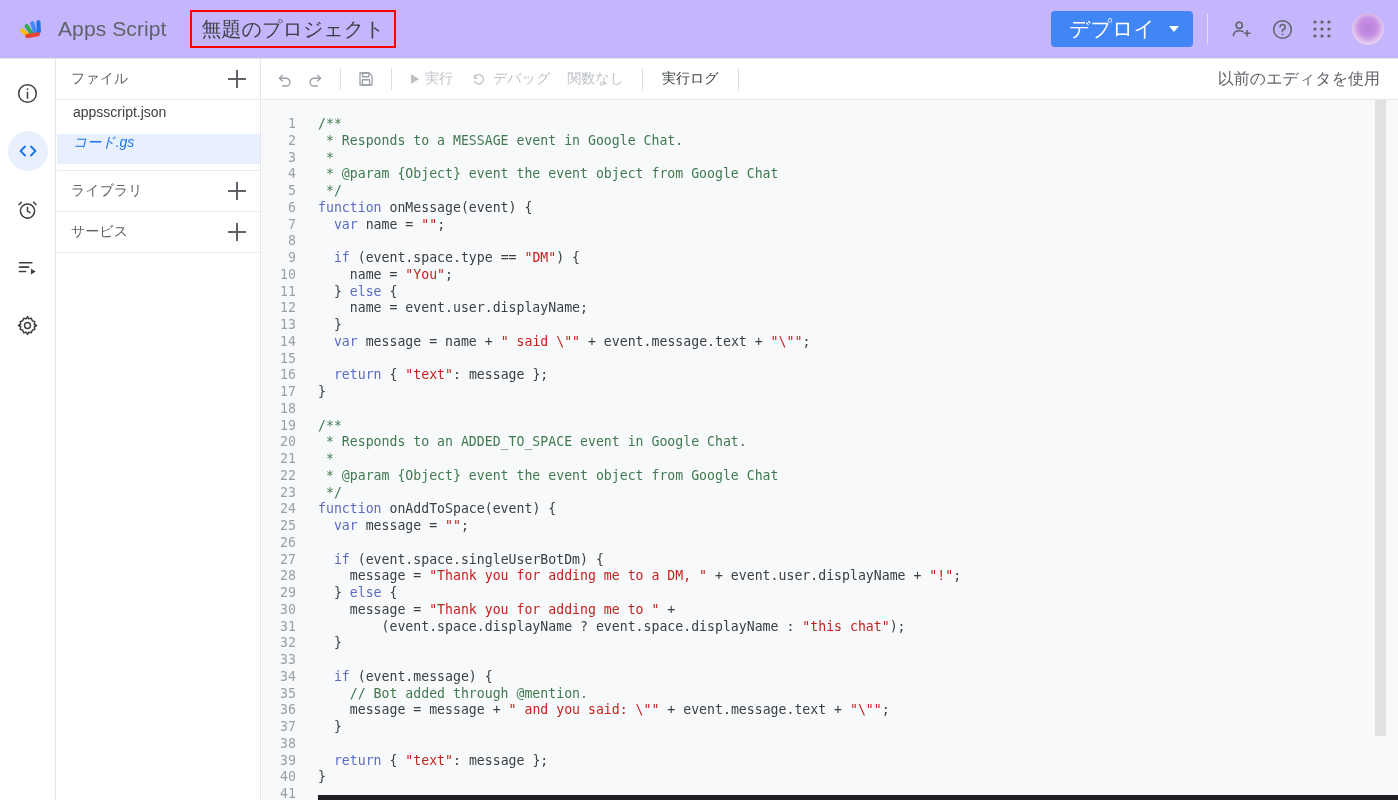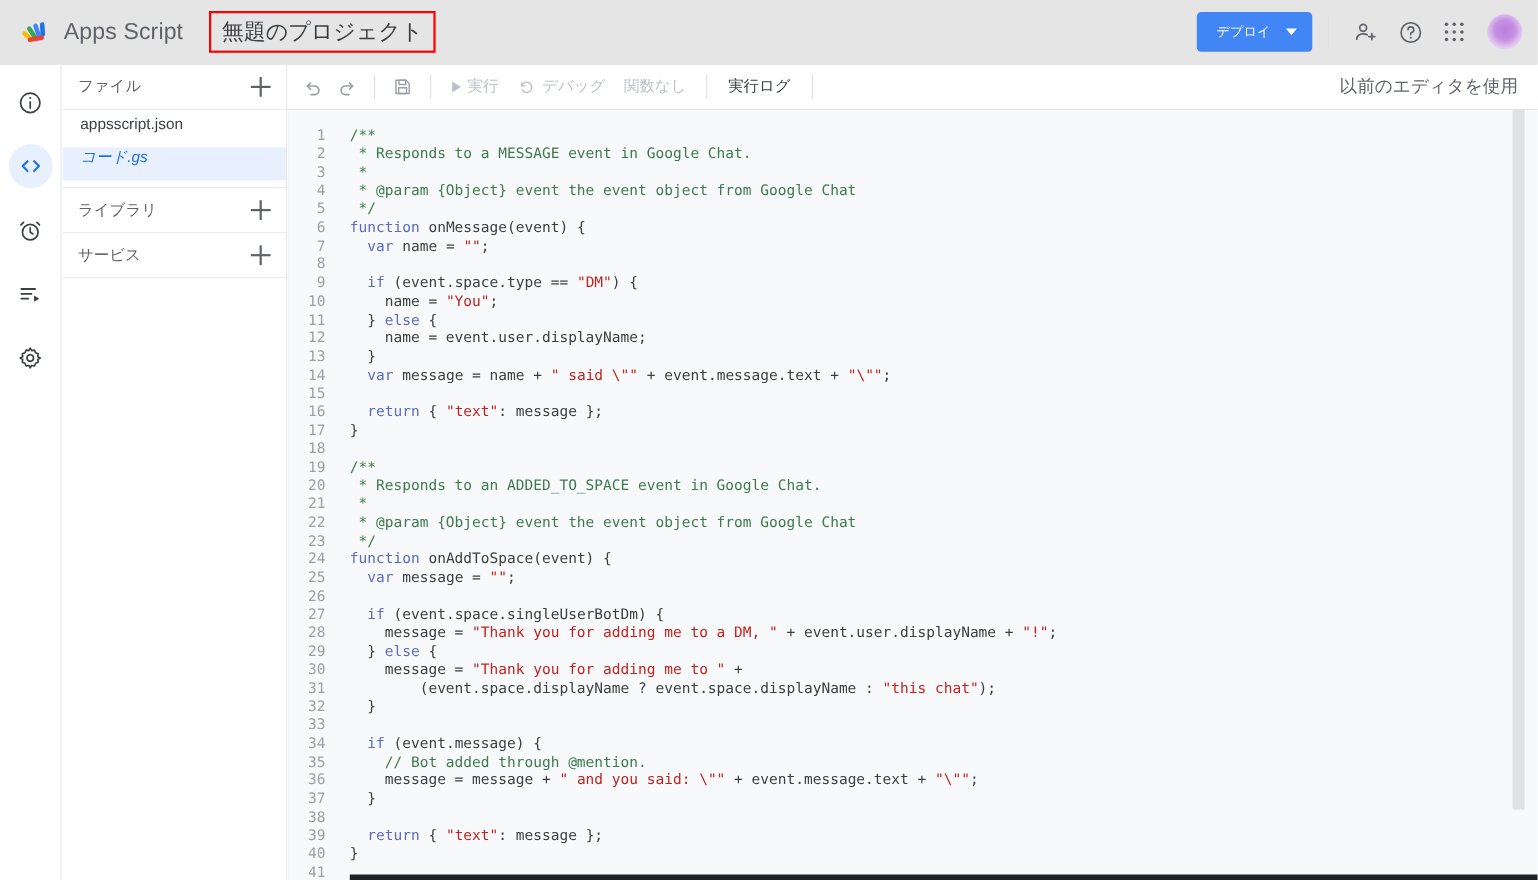--- a/index.html
+++ b/index.html
@@ -7,21 +7,21 @@
     width: 1398px; height: 800px;
     background: #fff;
     font-family: "Liberation Sans", "DejaVu Sans", sans-serif;
     overflow: hidden;
   }
   #app { position: relative; width: 1398px; height: 800px; }
 
   
   .header {
     position: absolute; left: 0; top: 0; width: 1398px; height: 59px;
-    background: #e5e5e5; border-bottom: 1px solid #e4e6e8;
+    background: #c4b5fd; border-bottom: 1px solid #e4e6e8;
     display: flex; align-items: center;
   }
   .logo-wrap { margin-left: 16px; width: 34px; height: 34px;
     display: flex; align-items: center; justify-content: center; }
   .brand {
     margin-left: 8px; font-size: 21px; color: #5f6368;
     letter-spacing: .1px; font-weight: 400; white-space: nowrap;
   }
   .title-box {
     margin-left: 24px; position: relative;
@@ -31,21 +31,21 @@
   .proj-title {
     font-size: 20px; color: #3c4043; white-space: nowrap; line-height: 1;
   }
   .header-right {
     margin-left: auto; display: flex; align-items: center; height: 100%;
     padding-right: 14px;
   }
   .deploy-btn {
     background: #4285f4; color: #fff; border: none; border-radius: 4px;
     height: 36px; padding: 0 14px 0 18px; display: flex; align-items: center;
-    gap: 14px; font-size: 12px; cursor: pointer; white-space: nowrap;
+    gap: 14px; font-size: 21px; cursor: pointer; white-space: nowrap;
   }
   .deploy-caret {
     width: 0; height: 0; border-left: 5px solid transparent;
     border-right: 5px solid transparent; border-top: 6px solid #fff;
   }
   .hdr-div { width: 1px; height: 30px; background: #e0e0e0; margin: 0 14px; }
   .hicon {
     width: 40px; height: 40px; display: flex; align-items: center;
     justify-content: center; border-radius: 50%; cursor: pointer; color: #5f6368;
   }

